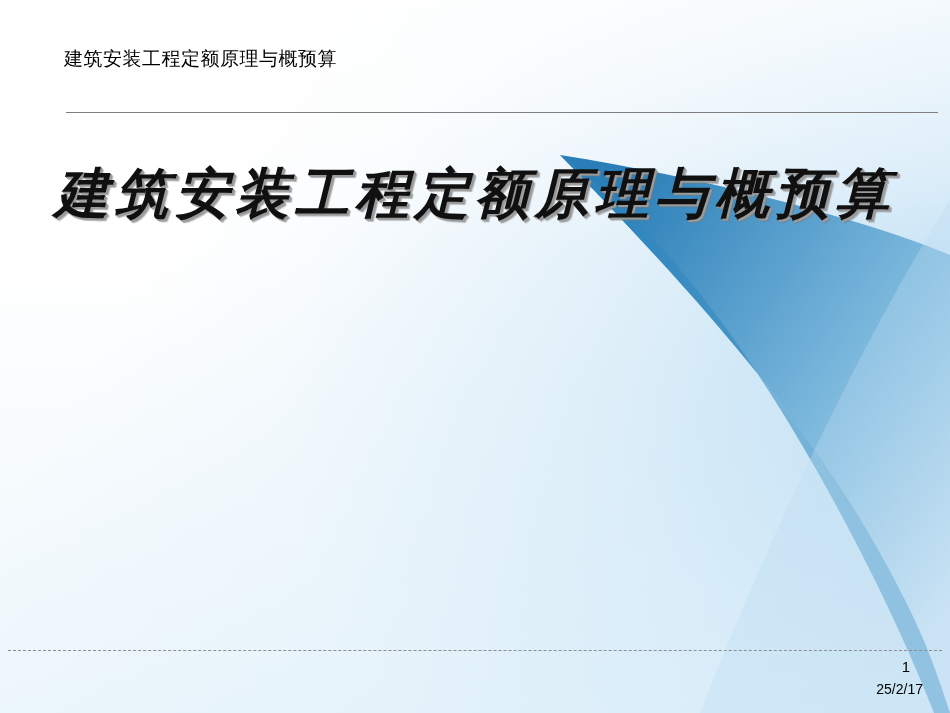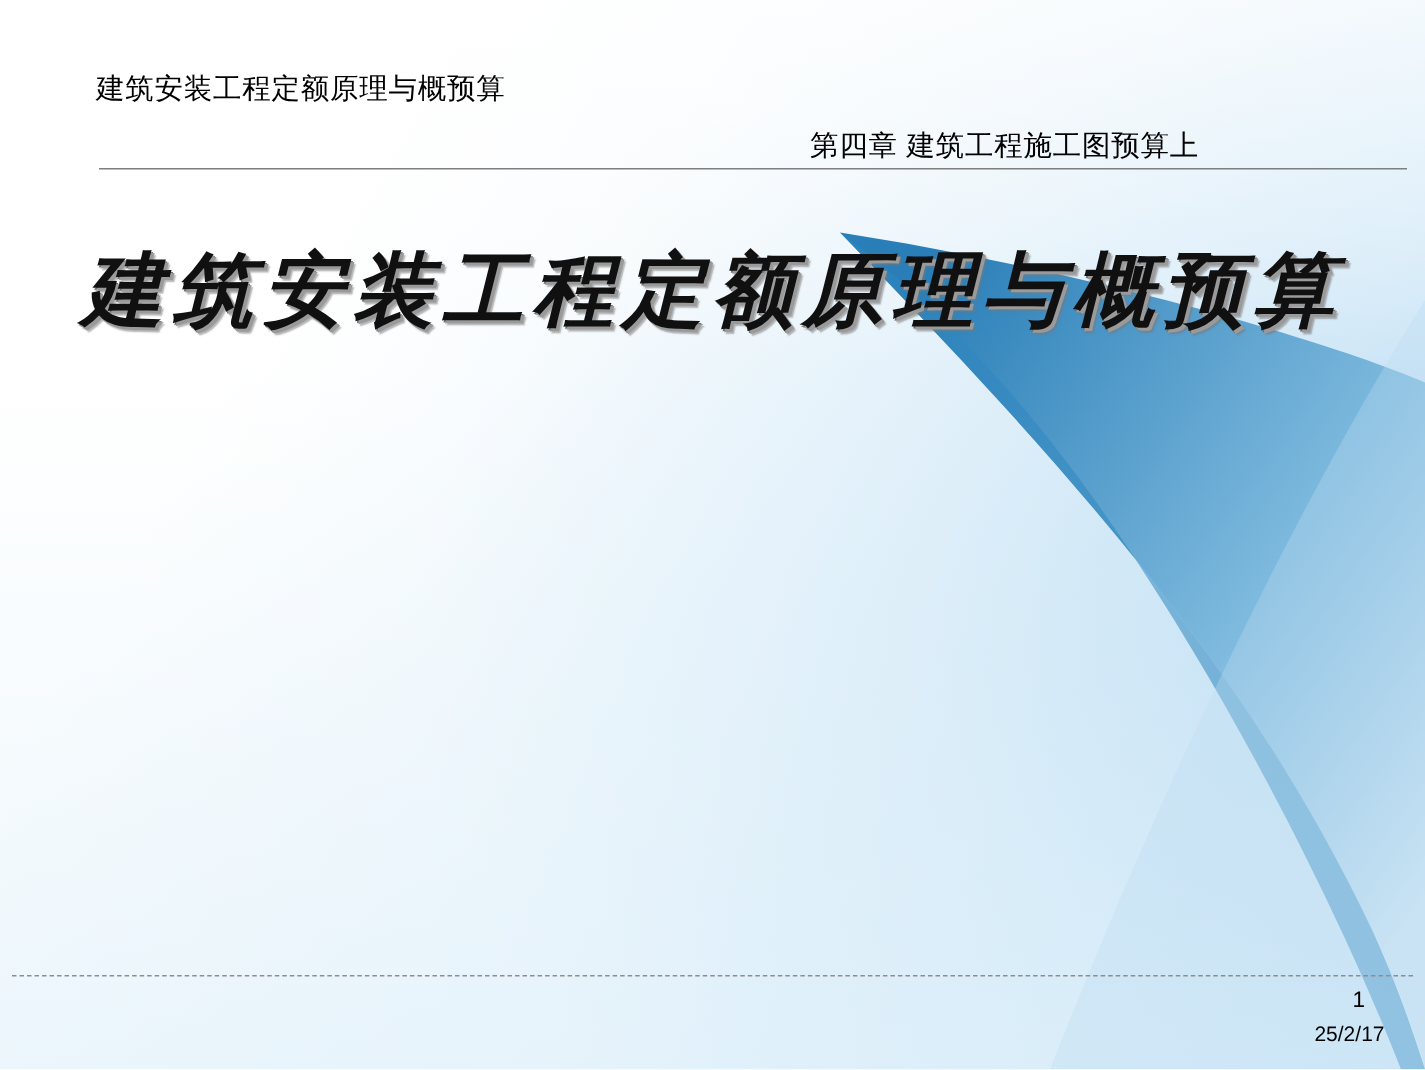--- a/index.html
+++ b/index.html
@@ -139,21 +139,20 @@
     <path d="M 560 155 C 700 300, 820 430, 905 600 C 930 648, 944 690, 950 713 L 950 713 L 950 255 C 880 225, 720 180, 560 155 Z" fill="url(#swooshGrad2)" opacity="0.95"></path>
 
     <path d="M 560 155 C 660 270, 760 400, 840 545 C 880 618, 910 675, 925 713 L 660 713 C 650 600, 615 400, 560 155 Z" fill="url(#swooshGrad)" opacity="0.0"></path>
 
     <path d="M 560 155 C 700 300, 820 430, 905 600 C 928 645, 942 688, 950 713 L 934 713 C 900 625, 830 480, 745 355 C 680 260, 615 195, 560 155 Z" fill="#2f86bf" opacity="0.55"></path>
 
     <path d="M 950 200 L 950 713 L 700 713 C 760 560, 850 360, 950 200 Z" fill="#bcdcf1" opacity="0.35"></path>
   </svg>
 
   <div class="header-line1">建筑安装工程定额原理与概预算</div>
-  <div class="header-line2">第四章   建筑工程施工图预算上</div>
   <div class="header-rule"></div>
 
   <div class="main-title">建筑安装工程定额原理与概预算</div>
 
   <div class="bottom-dash"></div>
 
   <div class="page-number">1</div>
   <div class="page-date">25/2/17</div>
 
 </div>

